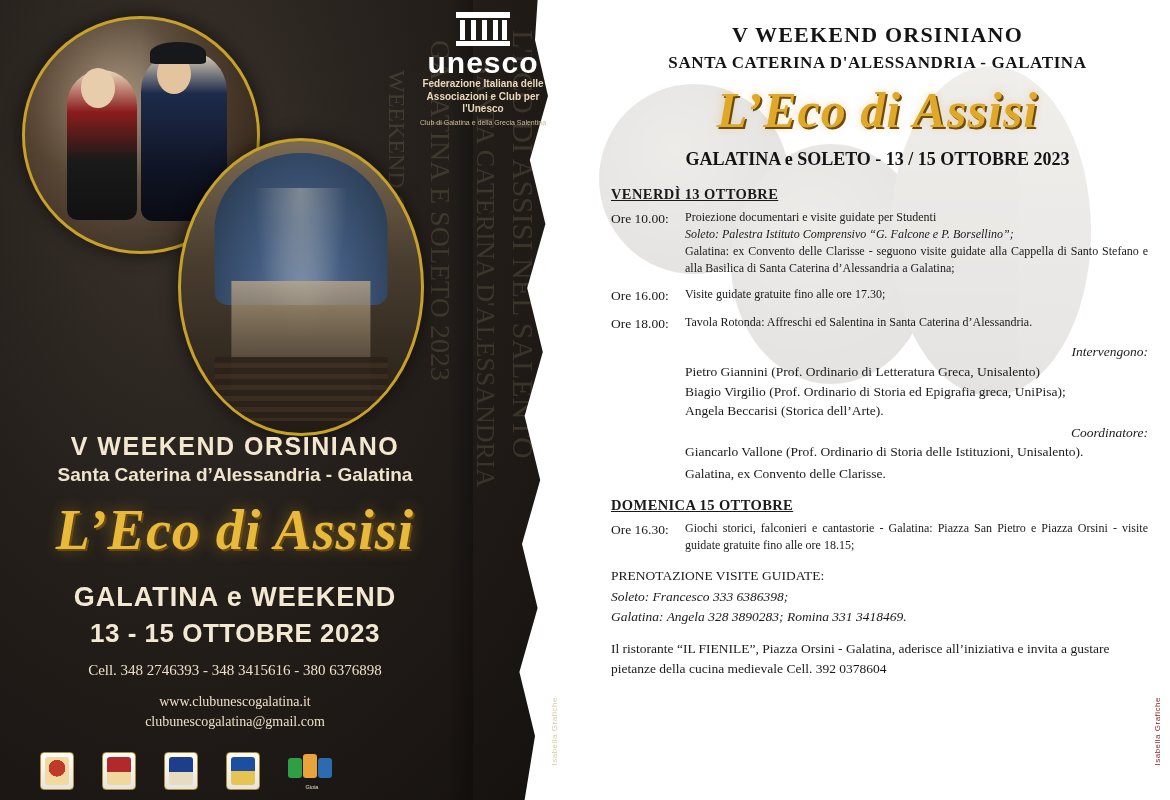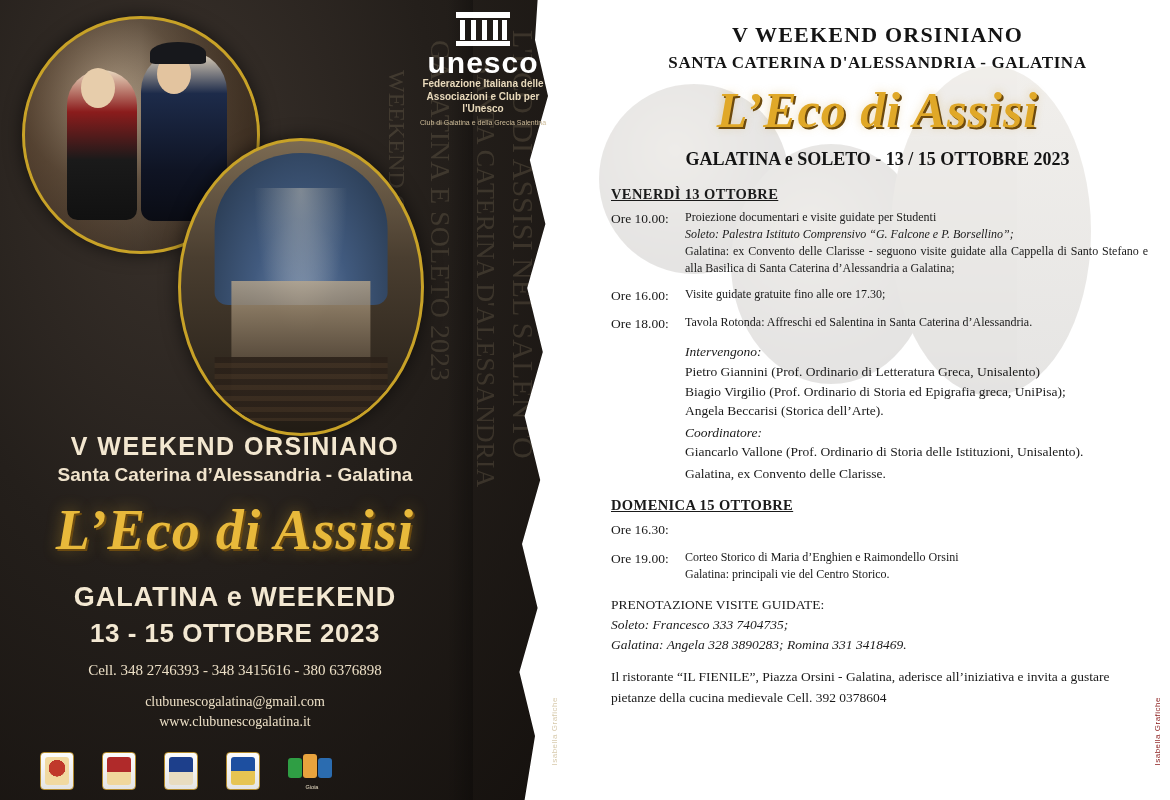--- a/index.html
+++ b/index.html
@@ -169,21 +169,21 @@
 
   .daybar { position:relative; z-index:2; margin:16px 0 6px 26px;
     font-family:"Liberation Serif", serif; font-weight:bold; font-size:14.5px;
     text-decoration:underline; letter-spacing:.4px; }
 
   .rows { position:relative; z-index:2; padding:0 22px 0 26px; }
   .row { display:flex; margin-bottom:9px; }
   .row .hour { width:74px; flex:0 0 74px; font-size:13.5px; line-height:1.42; }
   .row .body { flex:1; font-size:12px; line-height:1.42; text-align:justify; }
   .blk { position:relative; z-index:2; padding:0 22px 0 100px; font-size:13.5px; line-height:1.45; }
-  .blk .lead { font-style:italic; }
+  .blk .lead { font-style:italic;text-align:right; }
 
   .tail { position:relative; z-index:2; padding:0 22px 0 26px; font-size:13.5px; line-height:1.5; }
   .tail .sec { margin-top:12px; }
   .tail .ital { font-style:italic; }
 
   .credit-right {
     position:absolute; right:8px; bottom:34px; z-index:5;
     writing-mode:vertical-rl; transform:rotate(180deg);
     font-family:"Liberation Sans", sans-serif; font-size:8px; color:#8a1a1a; letter-spacing:.5px;
   }
@@ -234,22 +234,22 @@
       <div class="sub2">Club di Galatina e della Grecia Salentina</div>
     </div>
 
     <div class="poster-txt t-weekend">V  WEEKEND ORSINIANO</div>
     <div class="poster-txt t-santa">Santa Caterina d’Alessandria - Galatina</div>
     <div class="poster-txt t-eco">L’Eco di Assisi</div>
     <div class="poster-txt t-gal">GALATINA e WEEKEND</div>
     <div class="poster-txt t-date">13 - 15 OTTOBRE 2023</div>
     <div class="poster-txt t-cell">Cell. 348 2746393 - 348 3415616 - 380 6376898</div>
     <div class="poster-txt t-web">
+      <div>www.clubunescogalatina.it</div>
       <div>clubunescogalatina@gmail.com</div>
-      <div>www.clubunescogalatina.it</div>
     </div>
 
     <div class="logos">
       <div class="logo l1">
           <div class="crest"></div>
         </div>
       <div class="logo l2">
           <div class="crest"></div>
         </div>
       <div class="logo l3">
@@ -316,34 +316,28 @@
       <div class="lead" style="margin-top:2px">Coordinatore:</div>
       <div>Giancarlo Vallone (Prof. Ordinario di Storia delle Istituzioni, Unisalento).</div>
       <div style="margin-top:2px">Galatina, ex Convento delle Clarisse.</div>
     </div>
 
     <div class="daybar" style="margin-top:14px">DOMENICA 15 OTTOBRE</div>
 
     <div class="rows">
       <div class="row">
         <div class="hour">Ore 16.30:</div>
-      </div>
-      <div class="row">
-        <div class="hour">Ore 19.00:</div>
-        <div class="body">
-          <div>Corteo Storico di Maria d’Enghien e Raimondello Orsini</div>
-          <div>Galatina: principali vie del Centro Storico.</div>
-        </div>
+        <div class="body">Giochi storici, falconieri e cantastorie - Galatina: Piazza San Pietro e Piazza Orsini - visite guidate gratuite fino alle ore 18.15;</div>
       </div>
     </div>
 
     <div class="tail">
       <div class="sec">
         <div>PRENOTAZIONE VISITE GUIDATE:</div>
-        <div class="ital">Soleto: Francesco 333 7404735;</div>
+        <div class="ital">Soleto: Francesco 333 6386398;</div>
         <div class="ital">Galatina: Angela 328 3890283; Romina 331 3418469.</div>
       </div>
       <div class="sec">Il ristorante “IL FIENILE”, Piazza Orsini - Galatina, aderisce all’iniziativa e invita a gustare pietanze della cucina medievale  Cell. 392 0378604</div>
     </div>
 
     <div class="credit-right">Isabella Grafiche</div>
   </div>
 
 </div>
 

